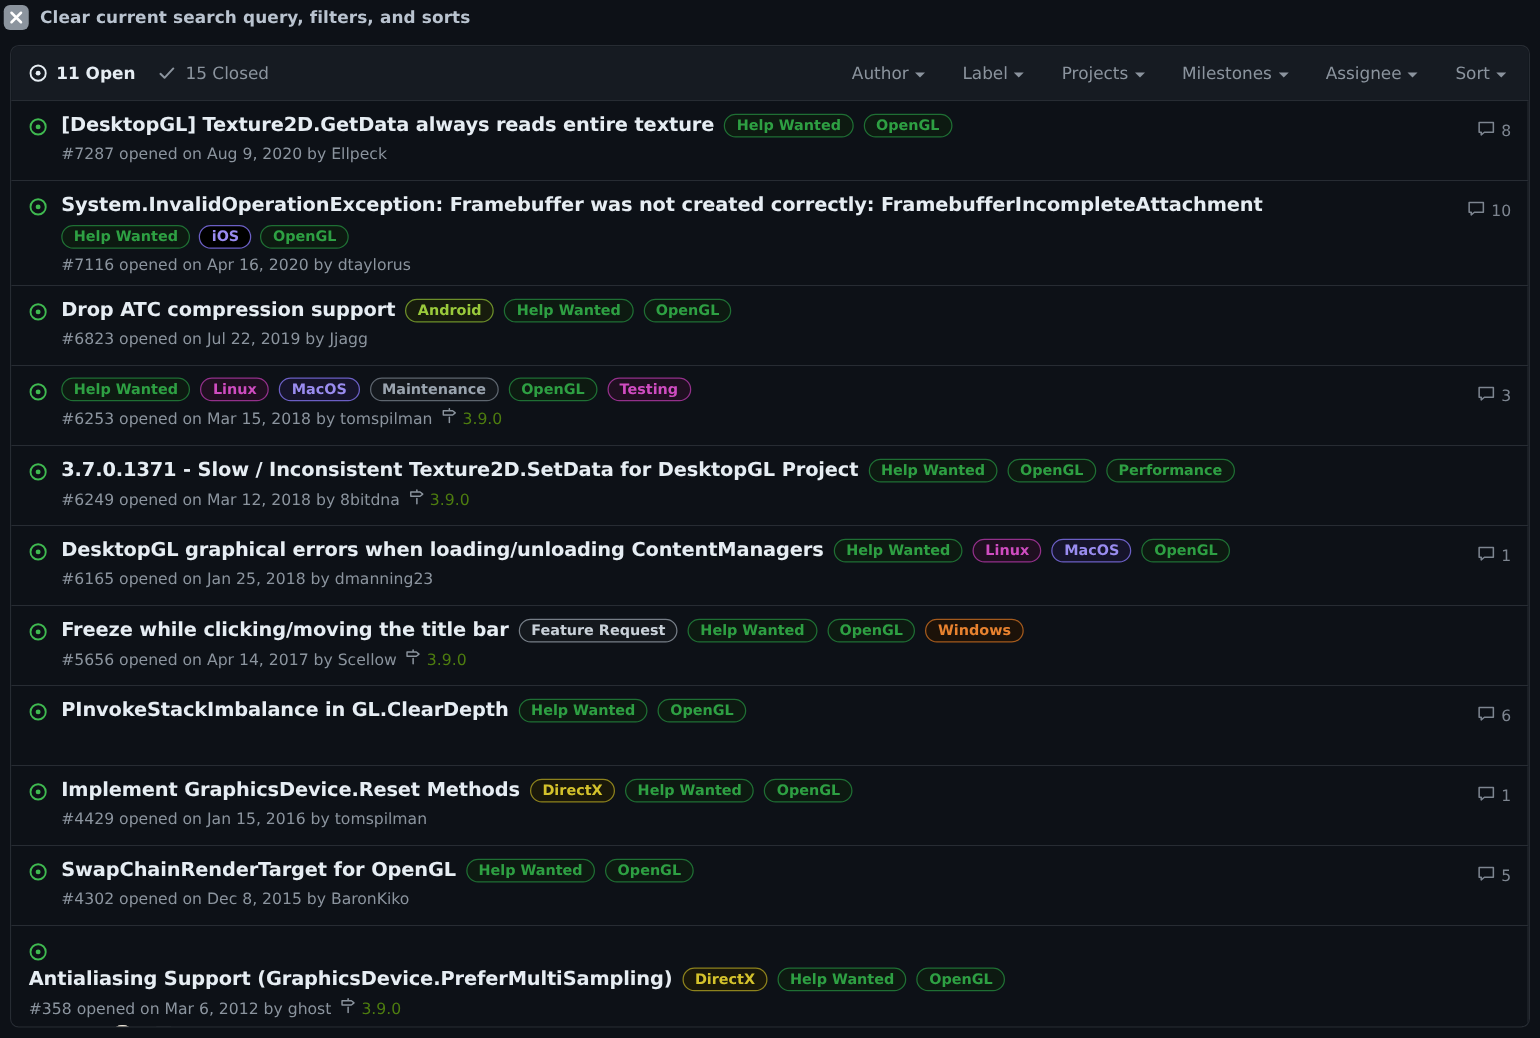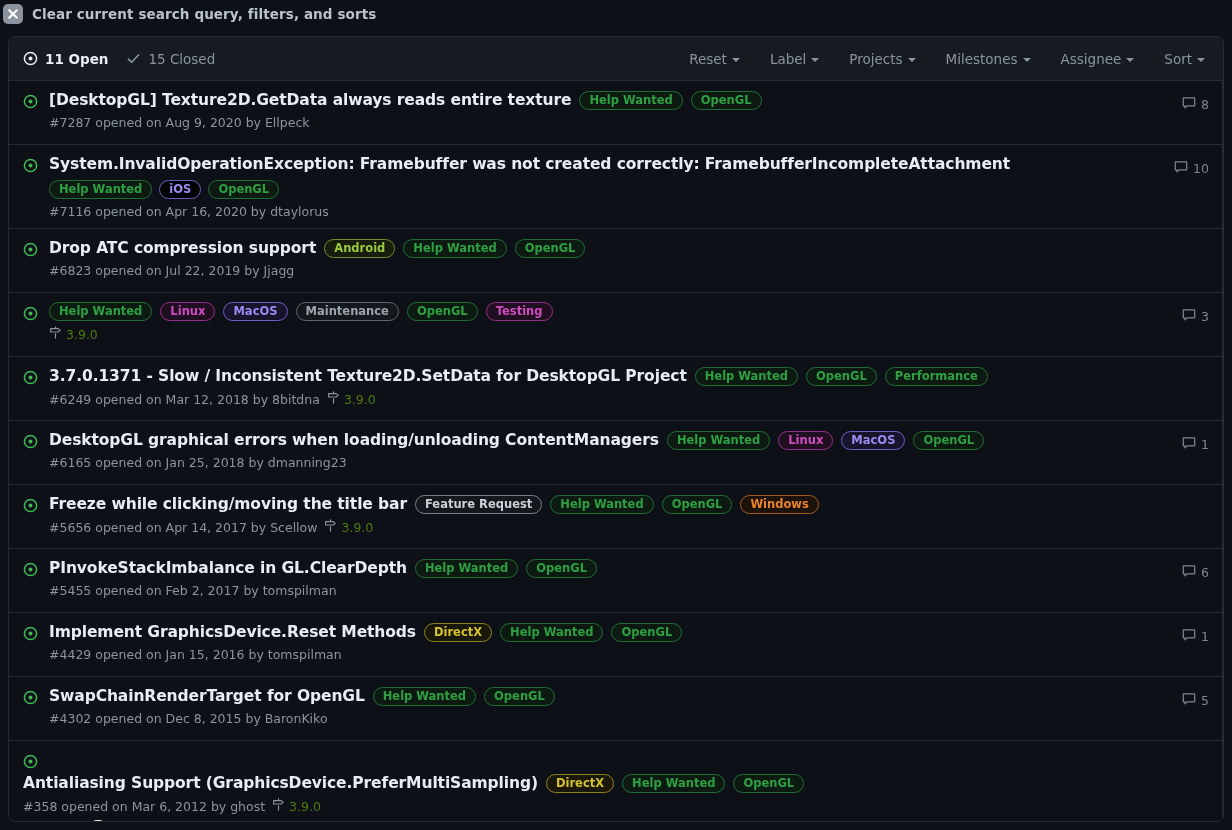--- a/index.html
+++ b/index.html
@@ -223,21 +223,21 @@
         <span class="ico">
           <svg width="15" height="15" viewBox="0 0 16 16" aria-hidden="true">
             <path d="M2.5 8.6 L6 12 L13.5 4" fill="none" stroke="#8b949e" stroke-width="1.7" stroke-linecap="round" stroke-linejoin="round"></path>
           </svg>
         </span>
         <span class="txt">15 Closed</span>
       </div>
     </div>
     <div class="filters">
         <div class="filter">
-          <span>Reset</span>
+          <span>Author</span>
           <span class="caret"></span>
         </div>
         <div class="filter">
           <span>Label</span>
           <span class="caret"></span>
         </div>
         <div class="filter">
           <span>Projects</span>
           <span class="caret"></span>
         </div>
@@ -344,20 +344,21 @@
         <div class="row-main">
           <div class="title-line">
             <span class="label-chip" style="color: rgb(46, 160, 67); border-color: rgb(31, 111, 52); background: rgb(13, 26, 17);">Help Wanted</span>
             <span class="label-chip" style="color: rgb(207, 76, 192); border-color: rgb(147, 48, 138); background: rgb(31, 15, 32);">Linux</span>
             <span class="label-chip" style="color: rgb(154, 140, 240); border-color: rgb(107, 95, 196); background: rgb(22, 20, 43);">MacOS</span>
             <span class="label-chip" style="color: rgb(154, 164, 175); border-color: rgb(94, 102, 111); background: rgb(20, 24, 29);">Maintenance</span>
             <span class="label-chip" style="color: rgb(46, 160, 67); border-color: rgb(31, 111, 52); background: rgb(13, 26, 17);">OpenGL</span>
             <span class="label-chip" style="color: rgb(207, 76, 192); border-color: rgb(147, 48, 138); background: rgb(31, 15, 32);">Testing</span>
           </div>
           <div class="meta">
+            <span>#6253 opened on Mar 15, 2018 by tomspilman</span>
             <span class="milestone">
               <span><svg width="13" height="13" viewBox="0 0 16 16" aria-hidden="true">
                   <path d="M8 1.2 v1.6 M8 9.6 v5.2" stroke="#8b949e" stroke-width="1.5" stroke-linecap="round"></path>
                   <path d="M2 3.2 h9.2 l2.6 2.1 -2.6 2.1 H2 z" fill="none" stroke="#8b949e" stroke-width="1.4" stroke-linejoin="round"></path>
                 </svg></span>
               <span>3.9.0</span>
             </span>
           </div>
         </div>
         <div class="row-right">
@@ -451,23 +452,20 @@
       <div class="row">
         <div class="row-icon"><svg width="15" height="15" viewBox="0 0 16 16" aria-hidden="true">
             <circle cx="8" cy="8" r="6.5" fill="none" stroke="#3fb950" stroke-width="1.6"></circle>
             <circle cx="8" cy="8" r="2.1" fill="#3fb950"></circle>
           </svg></div>
         <div class="row-main">
           <div class="title-line">
             <span class="issue-title">PInvokeStackImbalance in GL.ClearDepth</span>
             <span class="label-chip" style="color: rgb(46, 160, 67); border-color: rgb(31, 111, 52); background: rgb(13, 26, 17);">Help Wanted</span>
             <span class="label-chip" style="color: rgb(46, 160, 67); border-color: rgb(31, 111, 52); background: rgb(13, 26, 17);">OpenGL</span>
-          </div>
-          <div class="meta">
-            <span>#5455 opened on Feb 2, 2017 by tomspilman</span>
           </div>
         </div>
         <div class="row-right">
           <span class="comments">
             <span><svg width="14" height="14" viewBox="0 0 16 16" aria-hidden="true">
                 <path d="M1.5 2.2 h13 v9 H6.3 L3.4 13.6 V11.2 H1.5 z" fill="none" stroke="#7d8590" stroke-width="1.4" stroke-linejoin="round"></path>
               </svg></span>
             <span>6</span>
           </span>
         </div>

